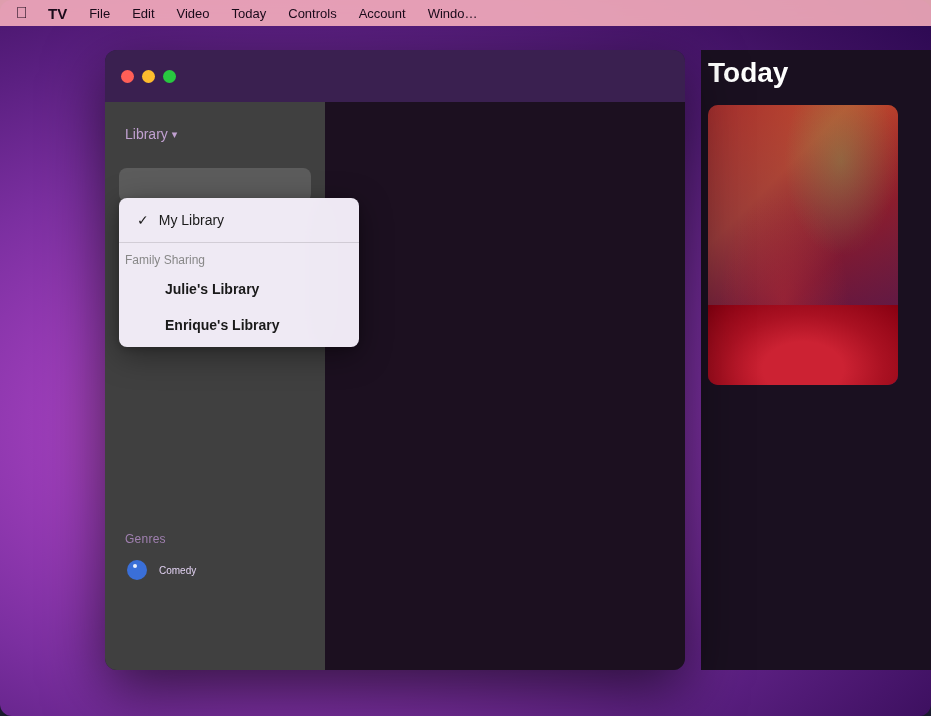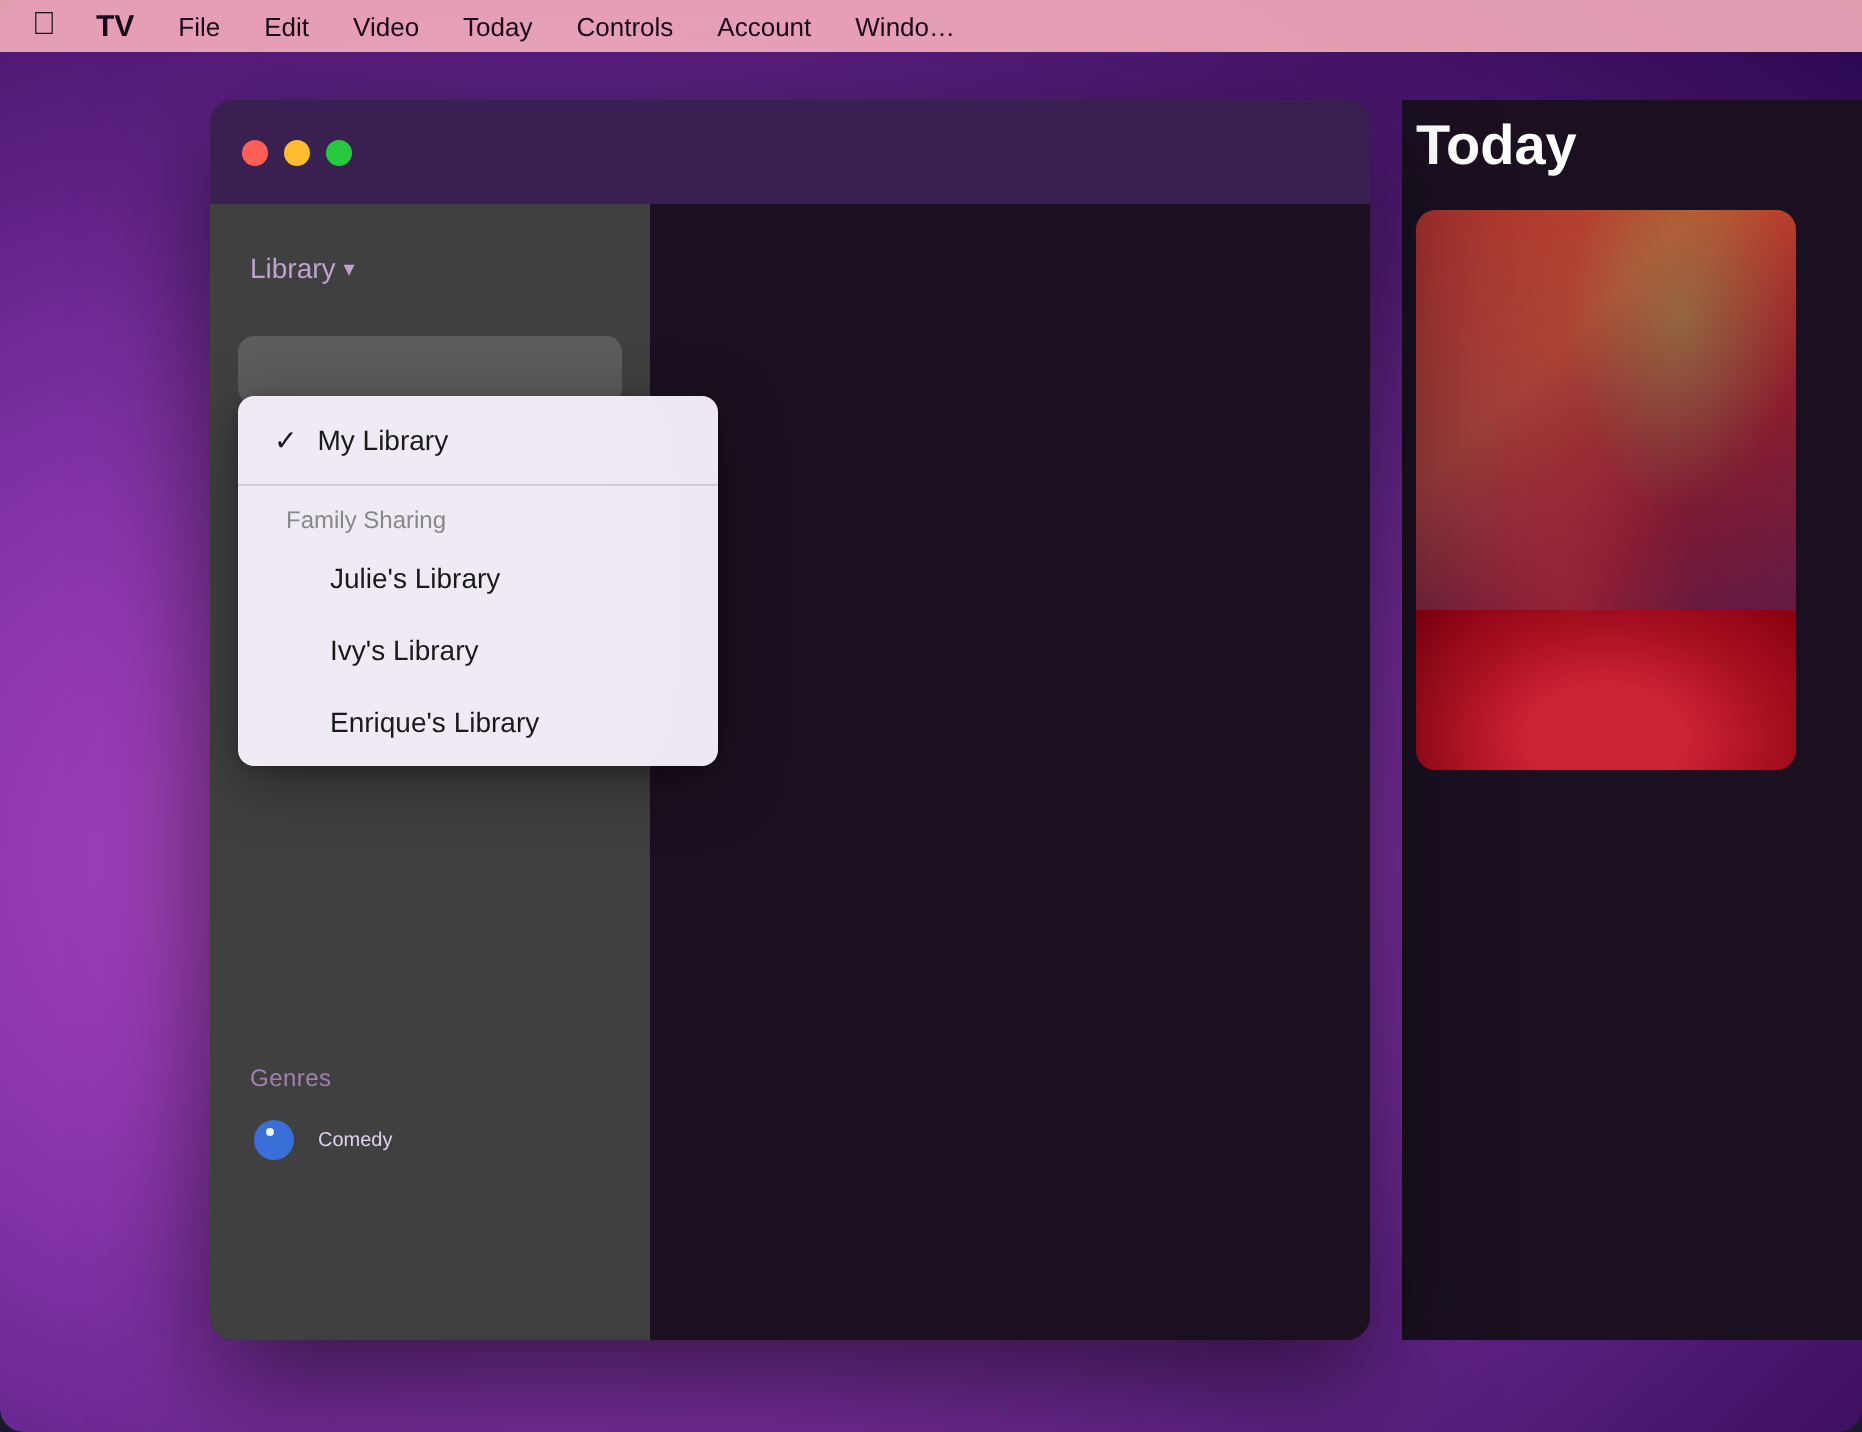--- a/index.html
+++ b/index.html
@@ -140,39 +140,40 @@
     }
 
     .dropdown-item {
       padding: 10px 18px;
       font-size: 14px;
       color: #1a1a1a;
       cursor: pointer;
       display: flex;
       align-items: center;
       gap: 10px;
+      font-weight: bold;
     }
 
     .dropdown-item.selected {
       font-weight: 500;
     }
 
     .dropdown-item.selected .checkmark {
       color: #1a1a1a;
       font-size: 14px;
     }
 
     .dropdown-divider {
       height: 1px;
       background: rgba(0,0,0,0.12);
       margin: 4px 0;
     }
 
     .dropdown-section-header {
-      padding: 6px 24px 4px;
+      padding: 6px 6px 4px;
       font-size: 12px;
       color: #888;
       font-weight: 400;
     }
 
     .dropdown-item .placeholder {
       width: 18px;
     }
 
     
@@ -327,24 +328,20 @@
 
       <div class="dropdown-divider"></div>
 
       <div class="dropdown-section-header">Family Sharing</div>
 
       <div class="dropdown-item">
         <span class="placeholder"></span>
         <span>Julie's Library</span>
       </div>
 
-      <div class="dropdown-item">
-        <span class="placeholder"></span>
-        <span>Ivy's Library</span>
-      </div>
 
       <div class="dropdown-item">
         <span class="placeholder"></span>
         <span>Enrique's Library</span>
       </div>
 
     </div>
 
     <div style="position:absolute; bottom: 80px; left:0; right:0;">
       <div class="sidebar-section-label">Genres</div>

